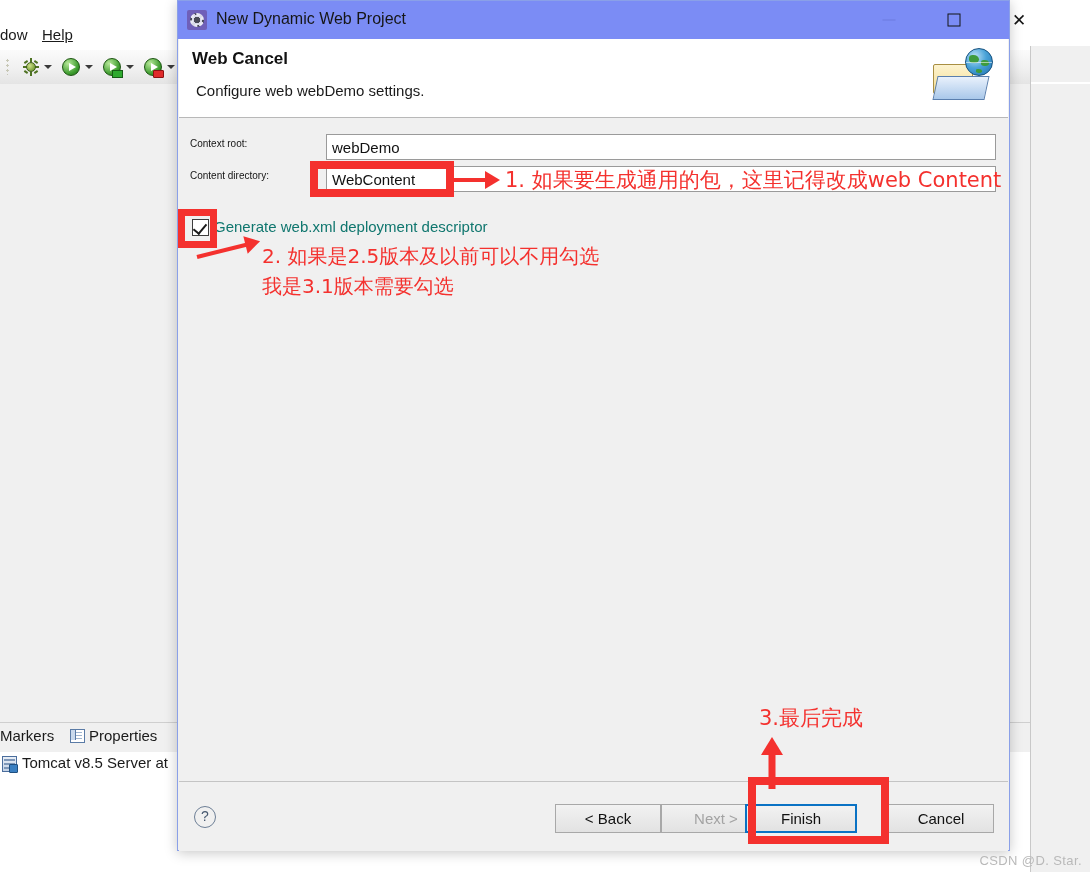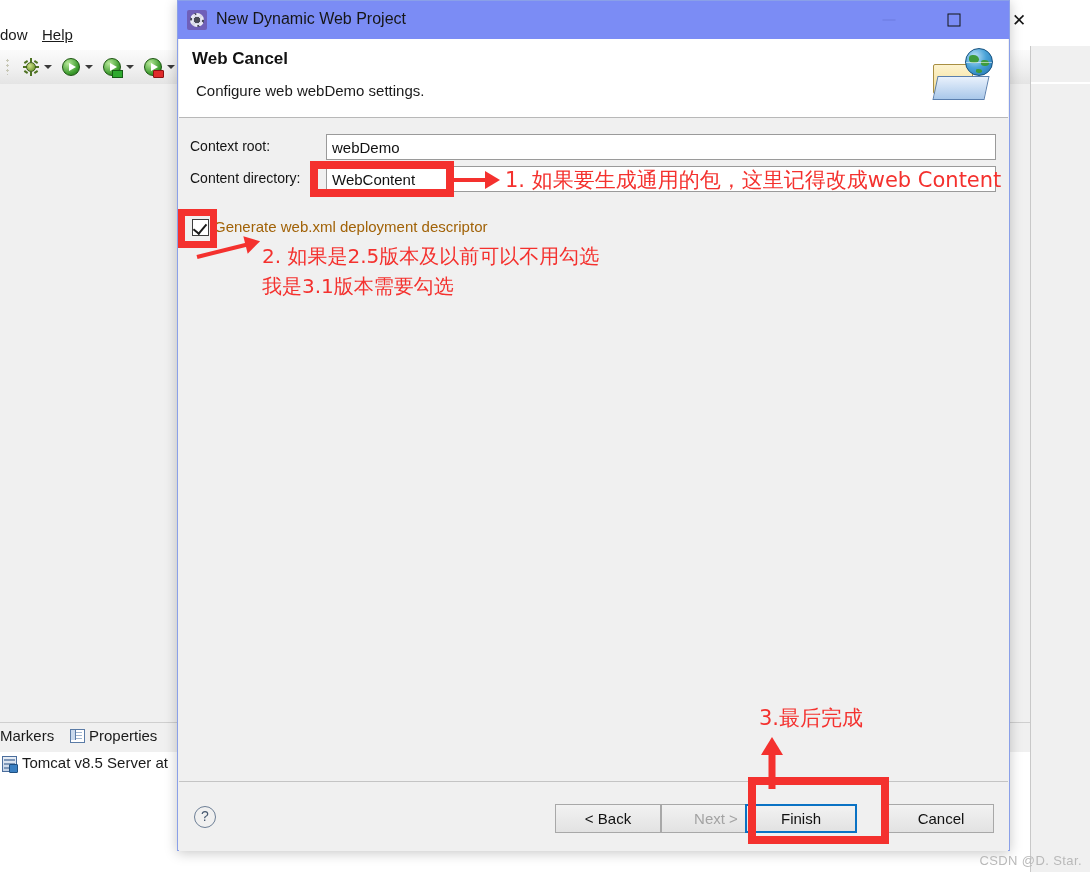--- a/index.html
+++ b/index.html
@@ -379,21 +379,21 @@
   }
 
   .field-row {
     position: absolute;
     left: 0;
     width: 829px; height: 28px;
   }
   .field-label {
     position: absolute;
     left: 11px; top: 4px;
-    font-size: 14px;
+    font-size: 10px;
     color: #141414;
     white-space: nowrap;
   }
   .field-input {
     position: absolute;
     left: 147px; top: 0;
     width: 670px; height: 26px;
     background: #ffffff;
     border: 1px solid #9a9a9a;
     box-sizing: border-box;
@@ -422,21 +422,21 @@
     left: 3px; top: 1px;
     width: 6px; height: 11px;
     border-right: 2px solid #1a1a1a;
     border-bottom: 2px solid #1a1a1a;
     transform: rotate(40deg);
   }
   .cbx-label {
     position: absolute;
     left: 22px; top: 0px;
     font-size: 15px;
-    color: #a16207;
+    color: #0f766e;
     white-space: nowrap;
   }
 
   .footer {
     position: absolute;
     left: 1px; top: 780px;
     width: 829px; height: 69px;
     background: #f0f0f0;
     border-top: 1px solid #c4c4c4;
   }

